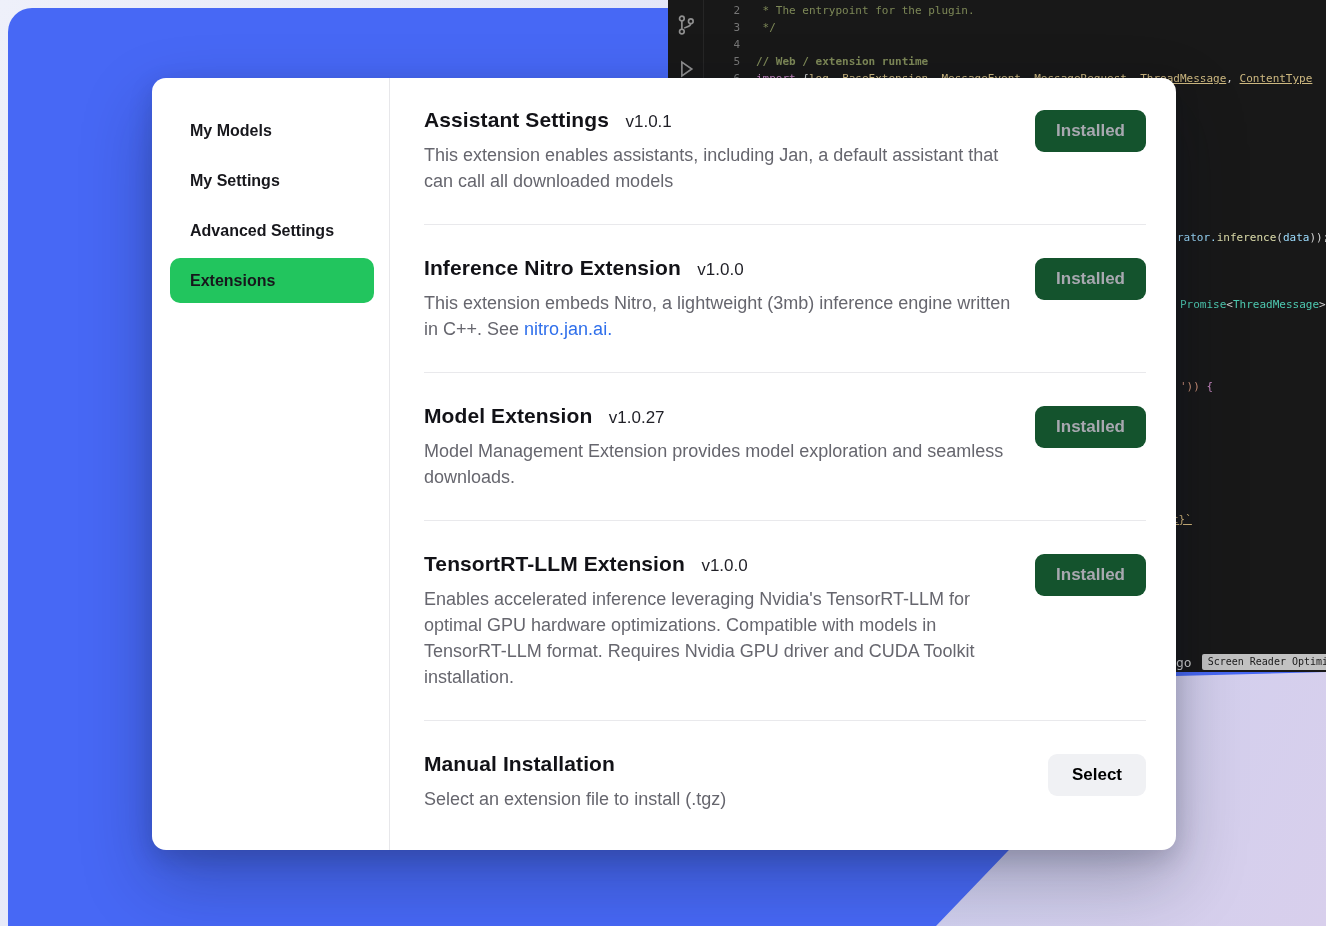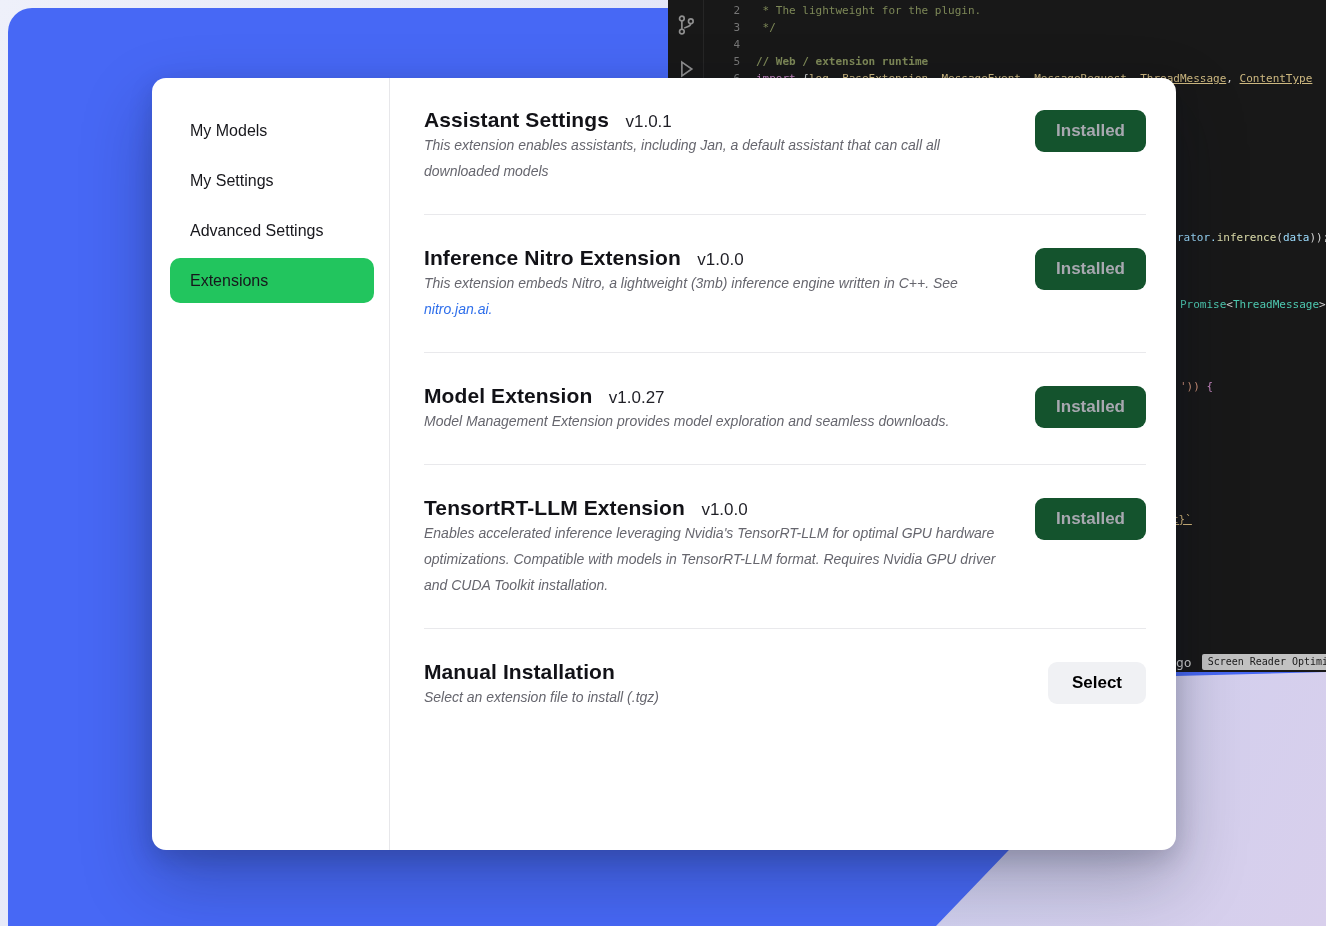--- a/index.html
+++ b/index.html
@@ -58,32 +58,32 @@
     background:#ffffff; border-radius:14px; display:flex; overflow:hidden;
     box-shadow:0 30px 70px rgba(15,20,40,.28), 0 8px 24px rgba(15,20,40,.16);
   }
   .sidebar {
     width:238px; flex:none; border-right:1px solid #e7e7ea;
     padding:30px 15px 0 18px;
   }
   .side-item {
     height:45px; display:flex; align-items:center; padding:0 20px;
     border-radius:10px; margin-bottom:5px; cursor:pointer;
-    font-size:16px; font-weight:400; color:#17171c;
+    font-size:16px; font-weight:700; color:#17171c;
   }
   .side-item.active { background:#22c55e; }
 
   .content { flex:1; padding:30px 30px 0 34px; overflow:hidden; }
   .ext-row { display:flex; justify-content:space-between; align-items:flex-start; padding:31px 0 30px; }
   .ext-row:first-child { padding-top:0; }
   .ext-row + .ext-row { border-top:1px solid #e9e9ec; }
   .ext-info { width:592px; }
   .ext-title { display:inline; margin:0; font-size:21px; font-weight:700; color:#121217; letter-spacing:.1px; }
   .ext-version { font-size:17px; font-weight:500; color:#1f1f26; margin-left:12px; }
-  .ext-desc { margin:0 0 0; font-size:14px; line-height:26px; color:#66666e;font-style:italic; }
+  .ext-desc { margin:10px 0 0; font-size:18px; line-height:26px; color:#66666e; }
   .ext-desc a { color:#2f6feb; text-decoration:none; cursor:pointer; }
   .btn {
     flex:none; border:none; border-radius:9px; font-family:inherit;
     font-size:17px; font-weight:600; padding:11px 21px; margin-top:2px; cursor:pointer;
   }
   .btn.installed { background:#14532d; color:#a8a8b0; }
   .btn.select { background:#f0f1f4; color:#000000; padding:11px 24px; }
 </style>
 </head>
 <body>
@@ -105,21 +105,21 @@
       <span class="act-icon">
         <svg viewBox="0 0 16 16" width="22" height="22" fill="none" stroke="#8f8f8f" stroke-width="1.2">
           <path d="M5 3 L12.2 8 L5 13 Z"></path>
         </svg>
       </span>
     </div>
 
     <div class="editor-body">
       <div class="code-line">
         <span class="ln">2</span>
-        <span class="code-seg"><span style="color: rgb(125, 136, 87);"> * The lightweight for the plugin.</span></span>
+        <span class="code-seg"><span style="color: rgb(125, 136, 87);"> * The entrypoint for the plugin.</span></span>
       </div>
       <div class="code-line">
         <span class="ln">3</span>
         <span class="code-seg"><span style="color: rgb(125, 136, 87);"> */</span></span>
       </div>
       <div class="code-line">
         <span class="ln">4</span>
         <span class="code-seg"></span>
       </div>
       <div class="code-line">

